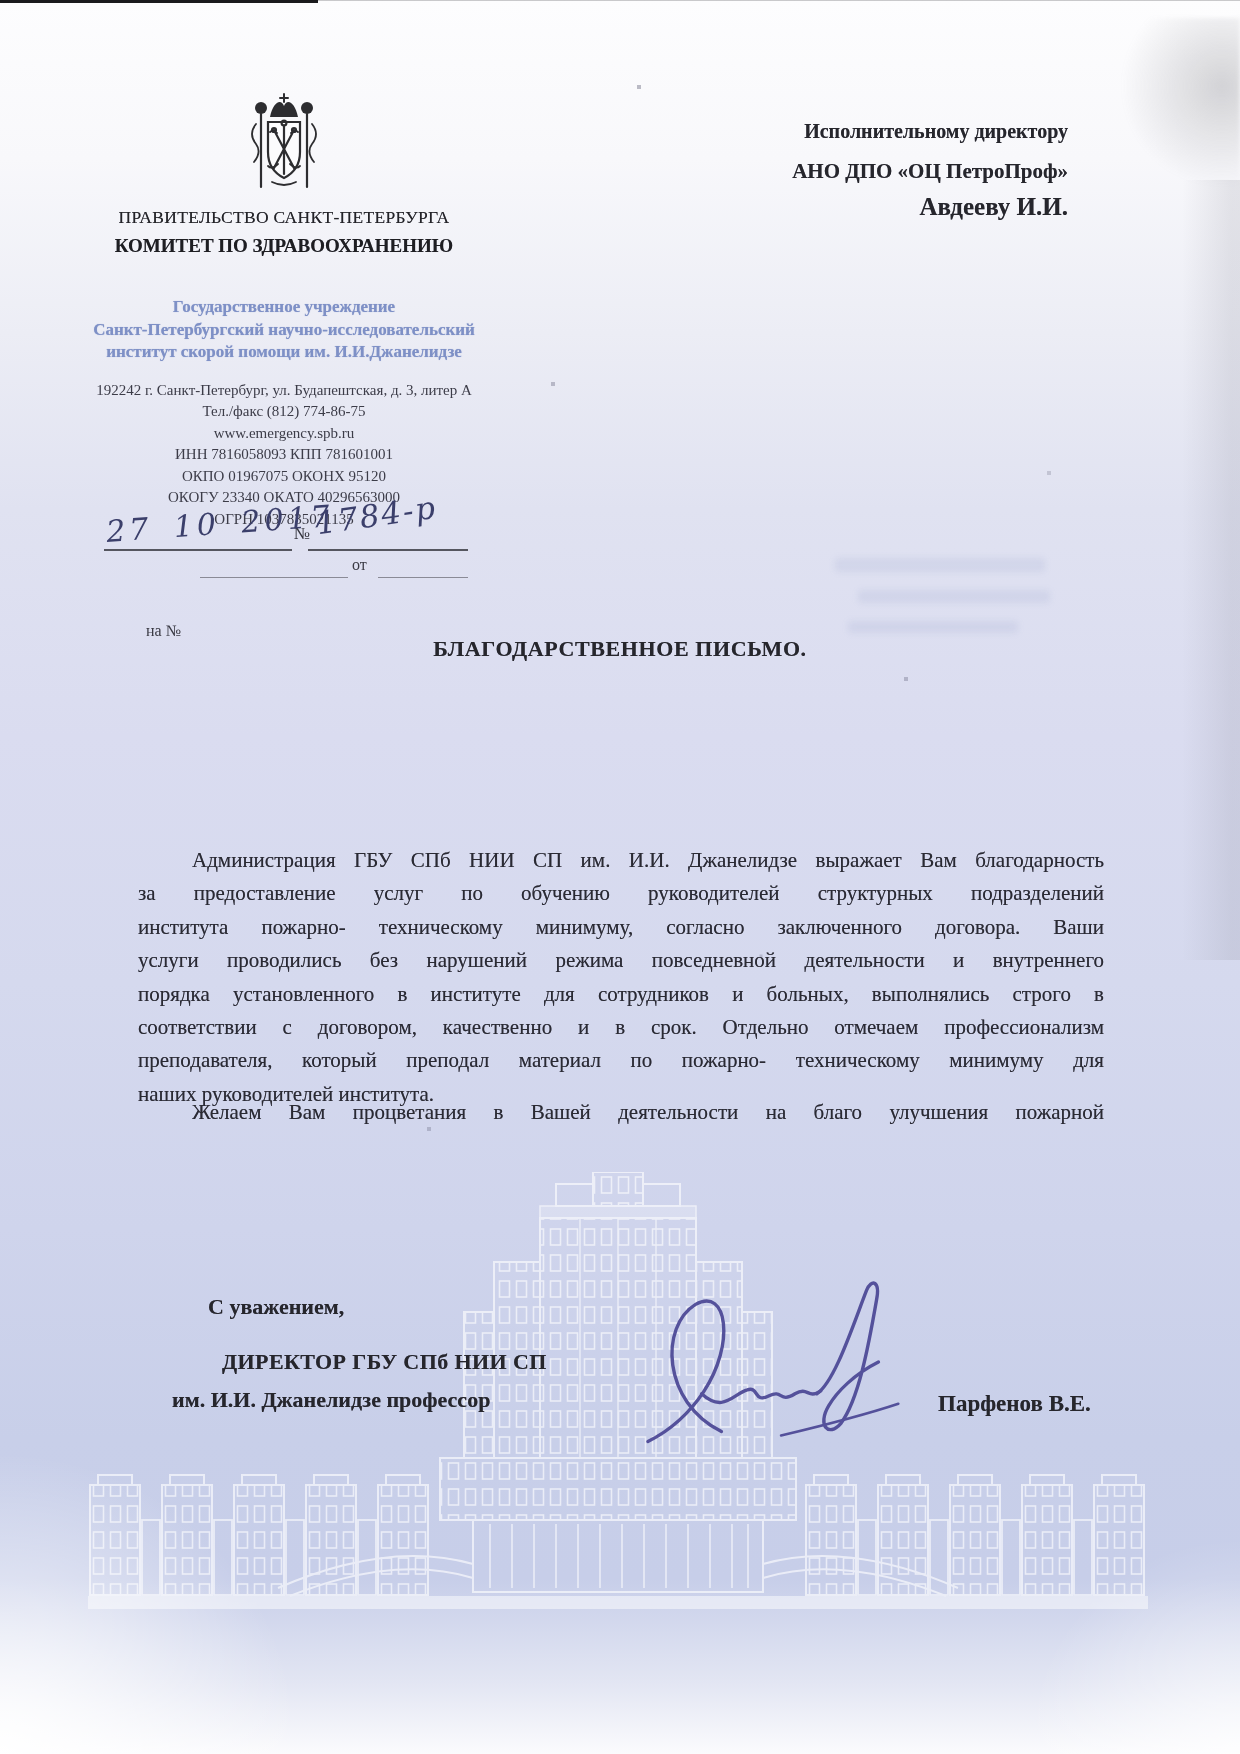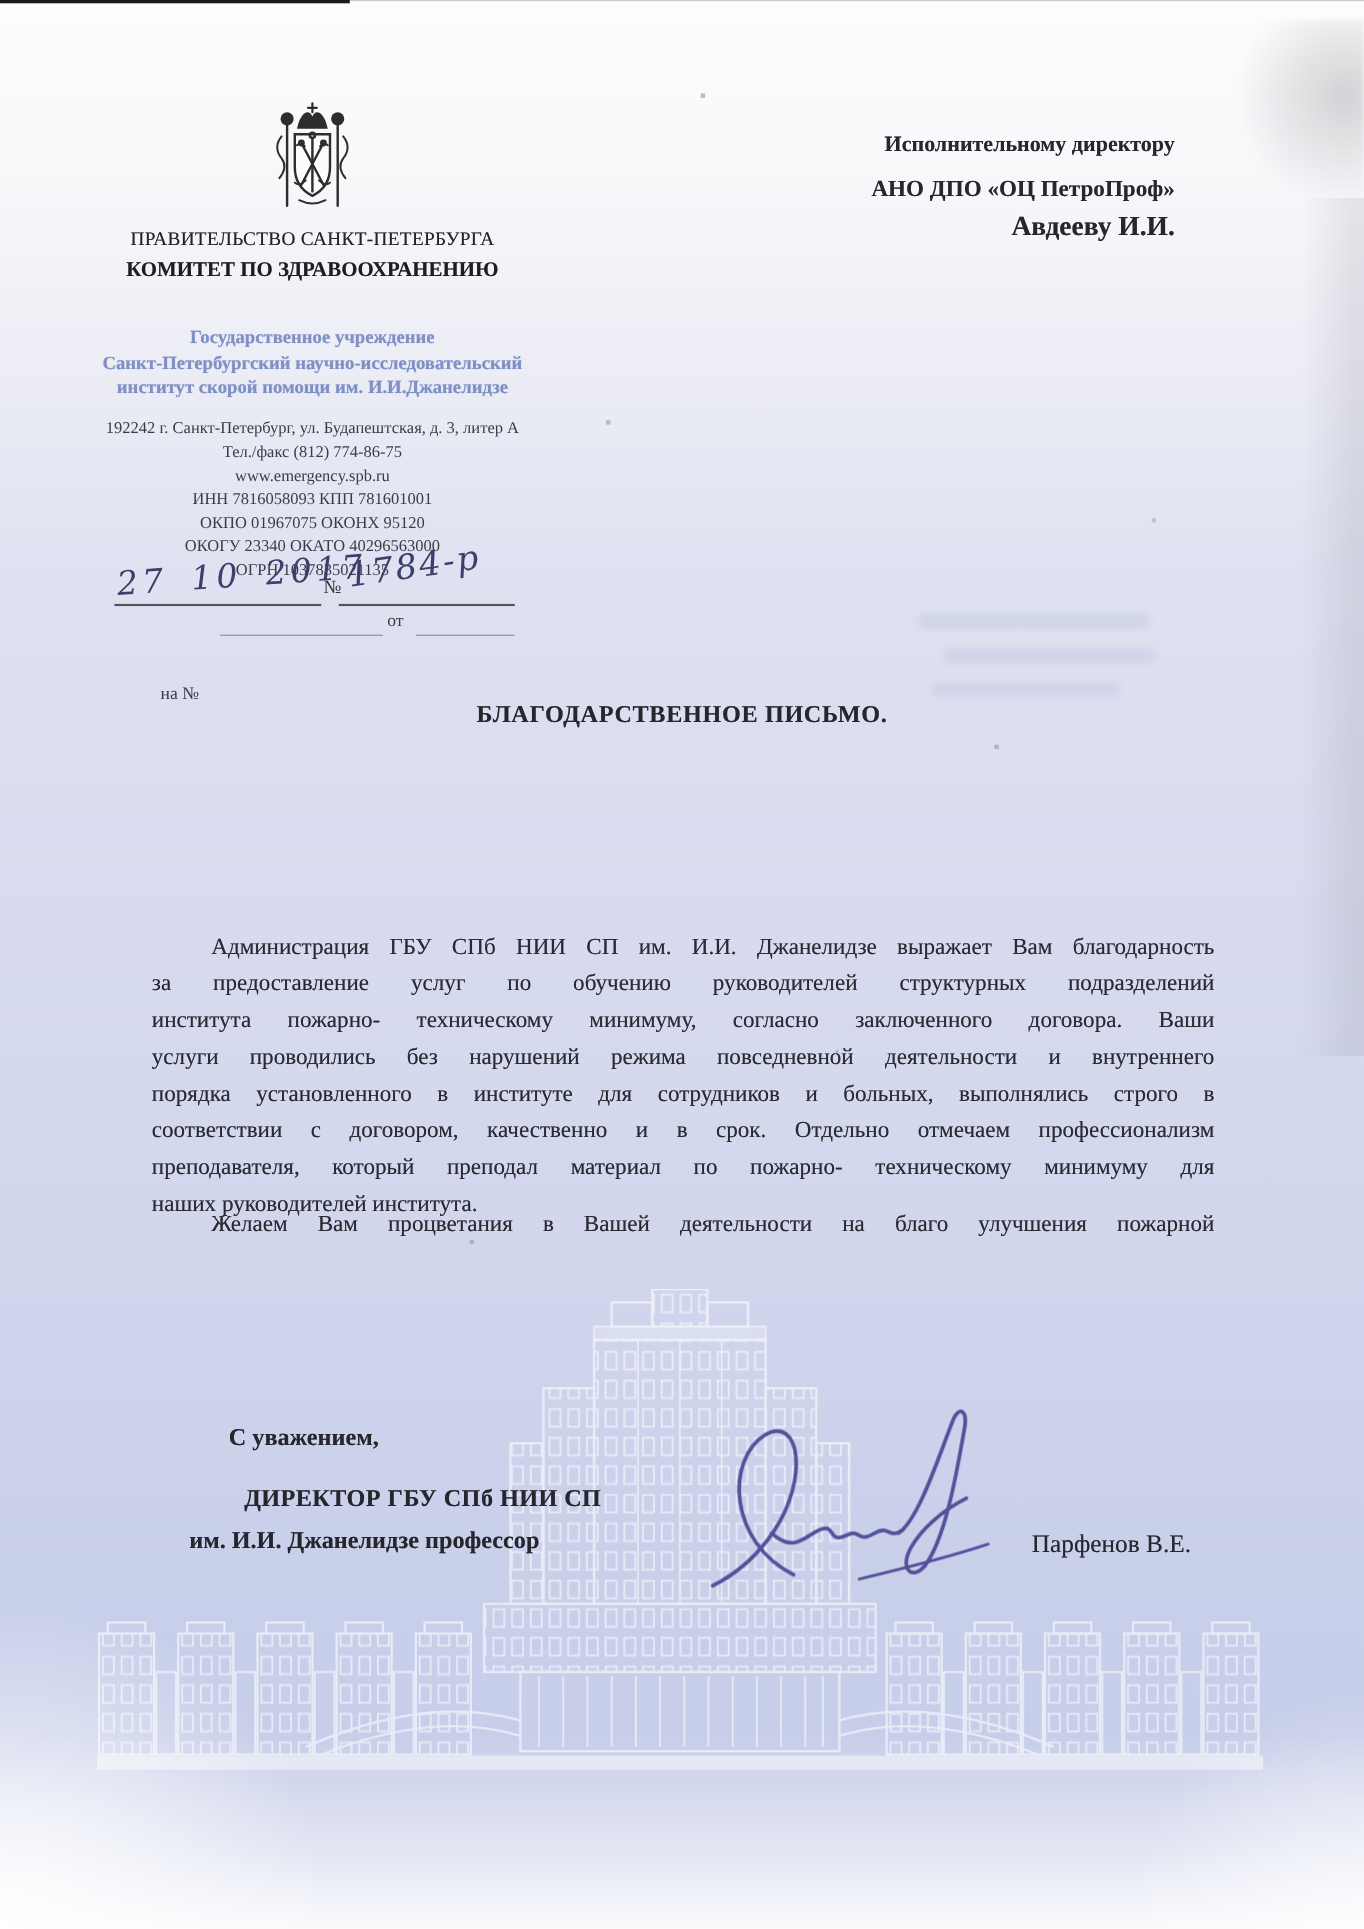--- a/index.html
+++ b/index.html
@@ -65,21 +65,21 @@
   .p1{top:805px;margin-top:39px;}
   .p2{top:1096px;}
   .bl{display:block;}
   .j{text-align:justify;text-align-last:justify;}
   .ind{text-indent:54px;}
 
   
   .salut{left:208px;top:1294px;font-size:22px;font-weight:bold;z-index:3;}
   .pos1{left:222px;top:1349px;font-size:22px;font-weight:bold;letter-spacing:0.4px;z-index:3;}
   .pos2{left:172px;top:1387px;font-size:22px;font-weight:bold;z-index:3;}
-  .signer{left:938px;top:1391px;font-size:23px;font-weight:normal;z-index:3;}
+  .signer{left:938px;top:1391px;font-size:23px;font-weight:bold;z-index:3;}
 
   .wm{left:88px;top:1172px;width:1060px;height:440px;z-index:2;}
   .sig{left:632px;top:1274px;width:318px;height:178px;z-index:4;}
 </style>
 </head>
 <body>
 
 <div class="page">
 
   <div class="abs top-edge-line"></div>

